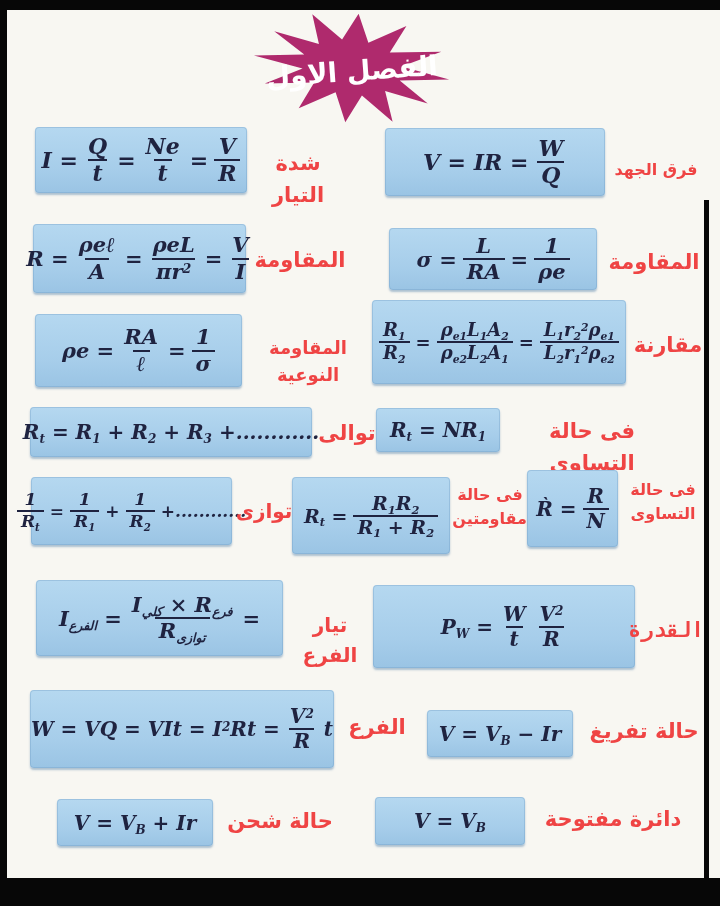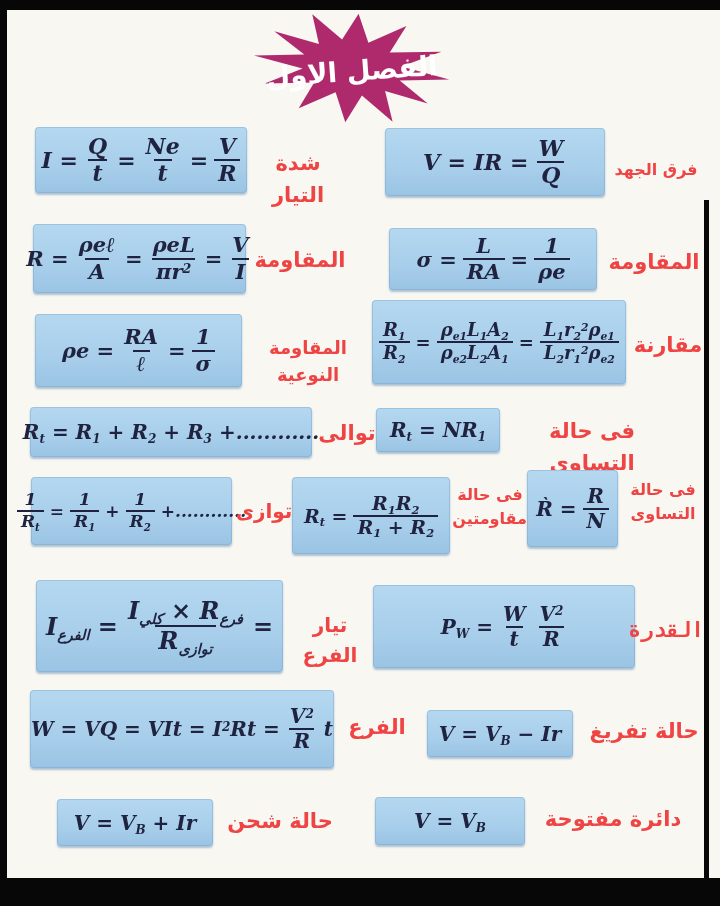--- a/index.html
+++ b/index.html
@@ -189,21 +189,21 @@
 <div class="fbox" style="left:527px;top:470px;width:91px;height:77px;font-size:20px;">
     <span class="tok">R̀ =</span>
     <span class="frac">
       <span class="top">R</span>
       <span class="bot">N</span>
     </span>
   </div>
 <div class="flabel" style="left:624px;top:478px;width:78px;font-size:16px;">فى حالة
 التساوى</div>
 
-<div class="fbox" style="left:36px;top:580px;width:247px;height:92px;font-size:24px;">
+<div class="fbox" style="left:36px;top:580px;width:247px;height:76px;font-size:21px;">
     <span class="tok">I<sub>الفرع</sub> =</span>
     <span class="frac">
       <span class="top">I<sub>كلي</sub> × R<sub>فرع</sub></span>
       <span class="bot">R<sub>توازى</sub></span>
     </span>
     <span class="tok">=</span>
   </div>
 <div class="flabel" style="left:288px;top:610px;width:84px;font-size:20px;">تيار الفرع</div>
 <div class="fbox" style="left:373px;top:585px;width:262px;height:83px;font-size:20px;font-style:italic;">
     <span class="tok">P<sub>W</sub> =</span>

